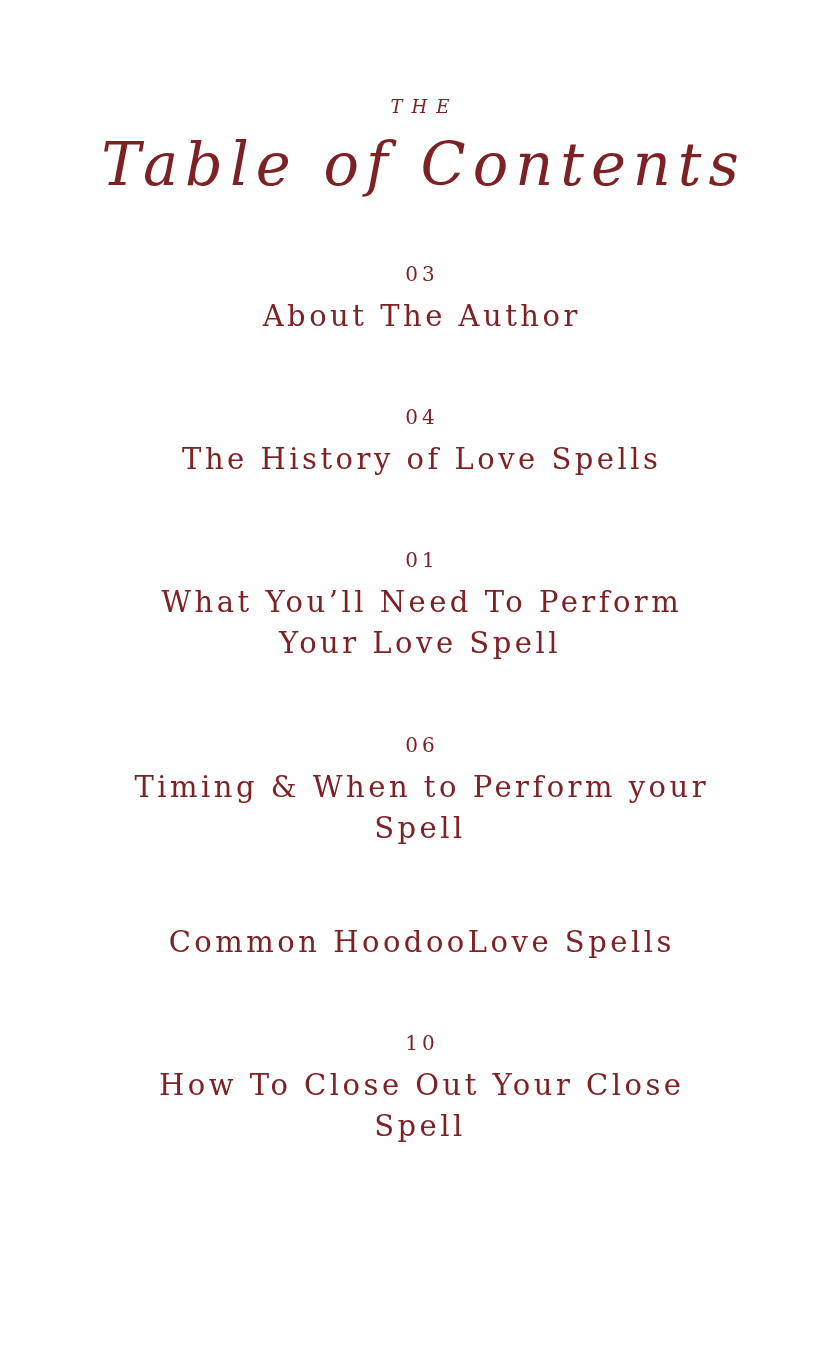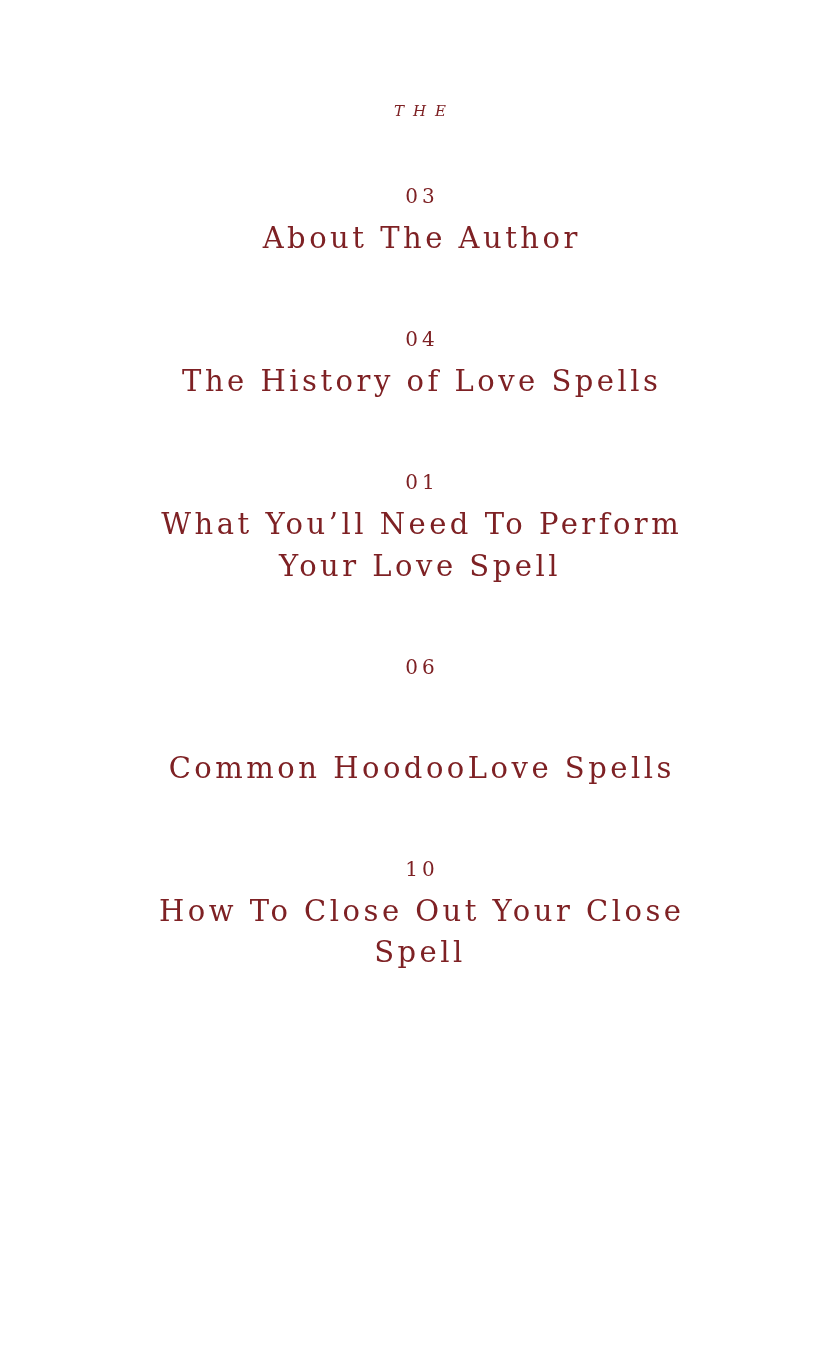--- a/index.html
+++ b/index.html
@@ -18,26 +18,25 @@
     background: #ffffff;
     color: #7e2124;
     display: flex;
     flex-direction: column;
     align-items: center;
     padding-top: 96px;
   }
 
   .kicker {
     font-style: italic;
-    font-size: 15px;
+    font-size: 18px;
     letter-spacing: 9px;
     text-indent: 9px; 
     text-align: center;
     color: #7e2124;
-    margin-top: 6px;
   }
 
   .doc-title {
     margin-top: 16px;
     font-style: italic;
     font-weight: 400;
     font-size: 59px;
     letter-spacing: 7px;
     text-indent: 7px;
     text-align: center;
@@ -76,40 +75,42 @@
     margin: 7px auto;
   }
 </style>
 </head>
 <body>
 
 <div class="page">
 
   <div class="kicker">THE</div>
 
+  <h1 class="doc-title">Table of Contents</h1>
 
   <div class="toc">
 
     <div class="toc-entry">
       <div class="toc-number">03</div>
       <div class="toc-title">About The Author</div>
     </div>
 
     <div class="toc-entry">
       <div class="toc-number">04</div>
       <div class="toc-title">The History of Love Spells</div>
     </div>
 
     <div class="toc-entry">
       <div class="toc-number">01</div>
       <div class="toc-title">What You’ll Need To Perform Your Love Spell</div>
     </div>
 
     <div class="toc-entry">
       <div class="toc-number">06</div>
+      <div class="toc-title">Timing &amp; When to Perform your Spell</div>
     </div>
 
     <div class="toc-entry">
       <div class="toc-title">Common HoodooLove Spells</div>
     </div>
 
     <div class="toc-entry">
       <div class="toc-number">10</div>
       <div class="toc-title">How To Close Out Your Close Spell</div>
     </div>

